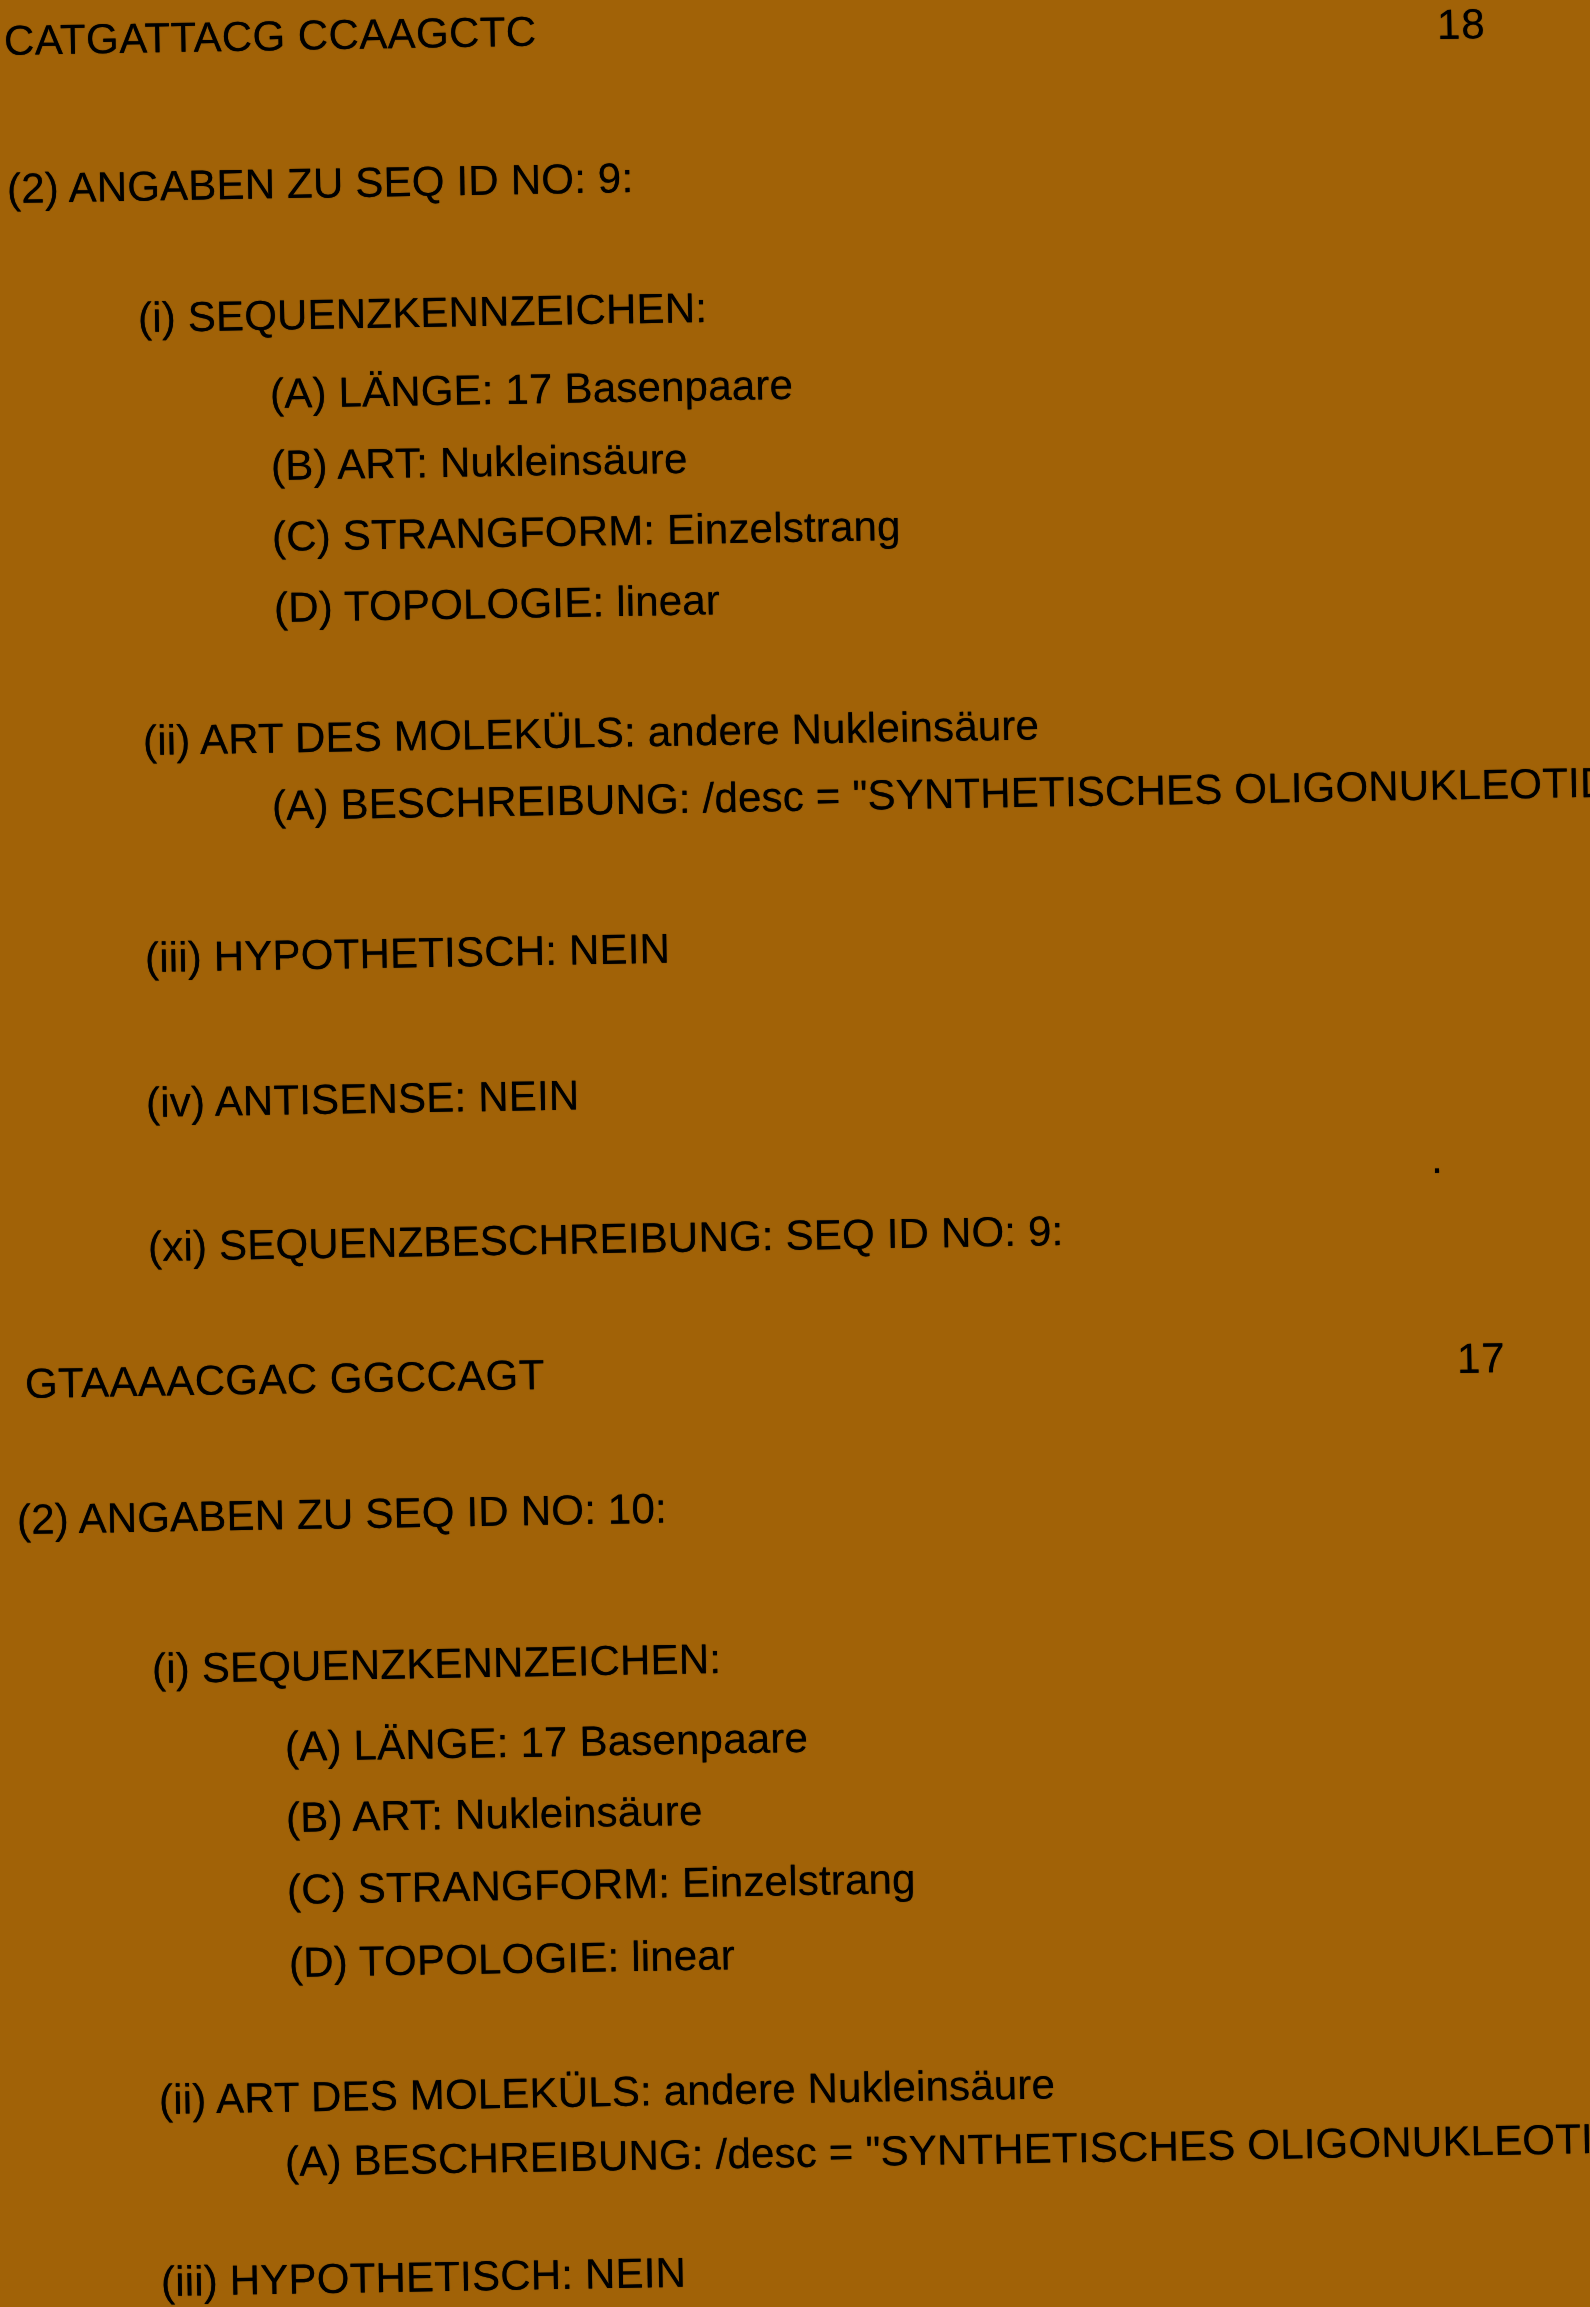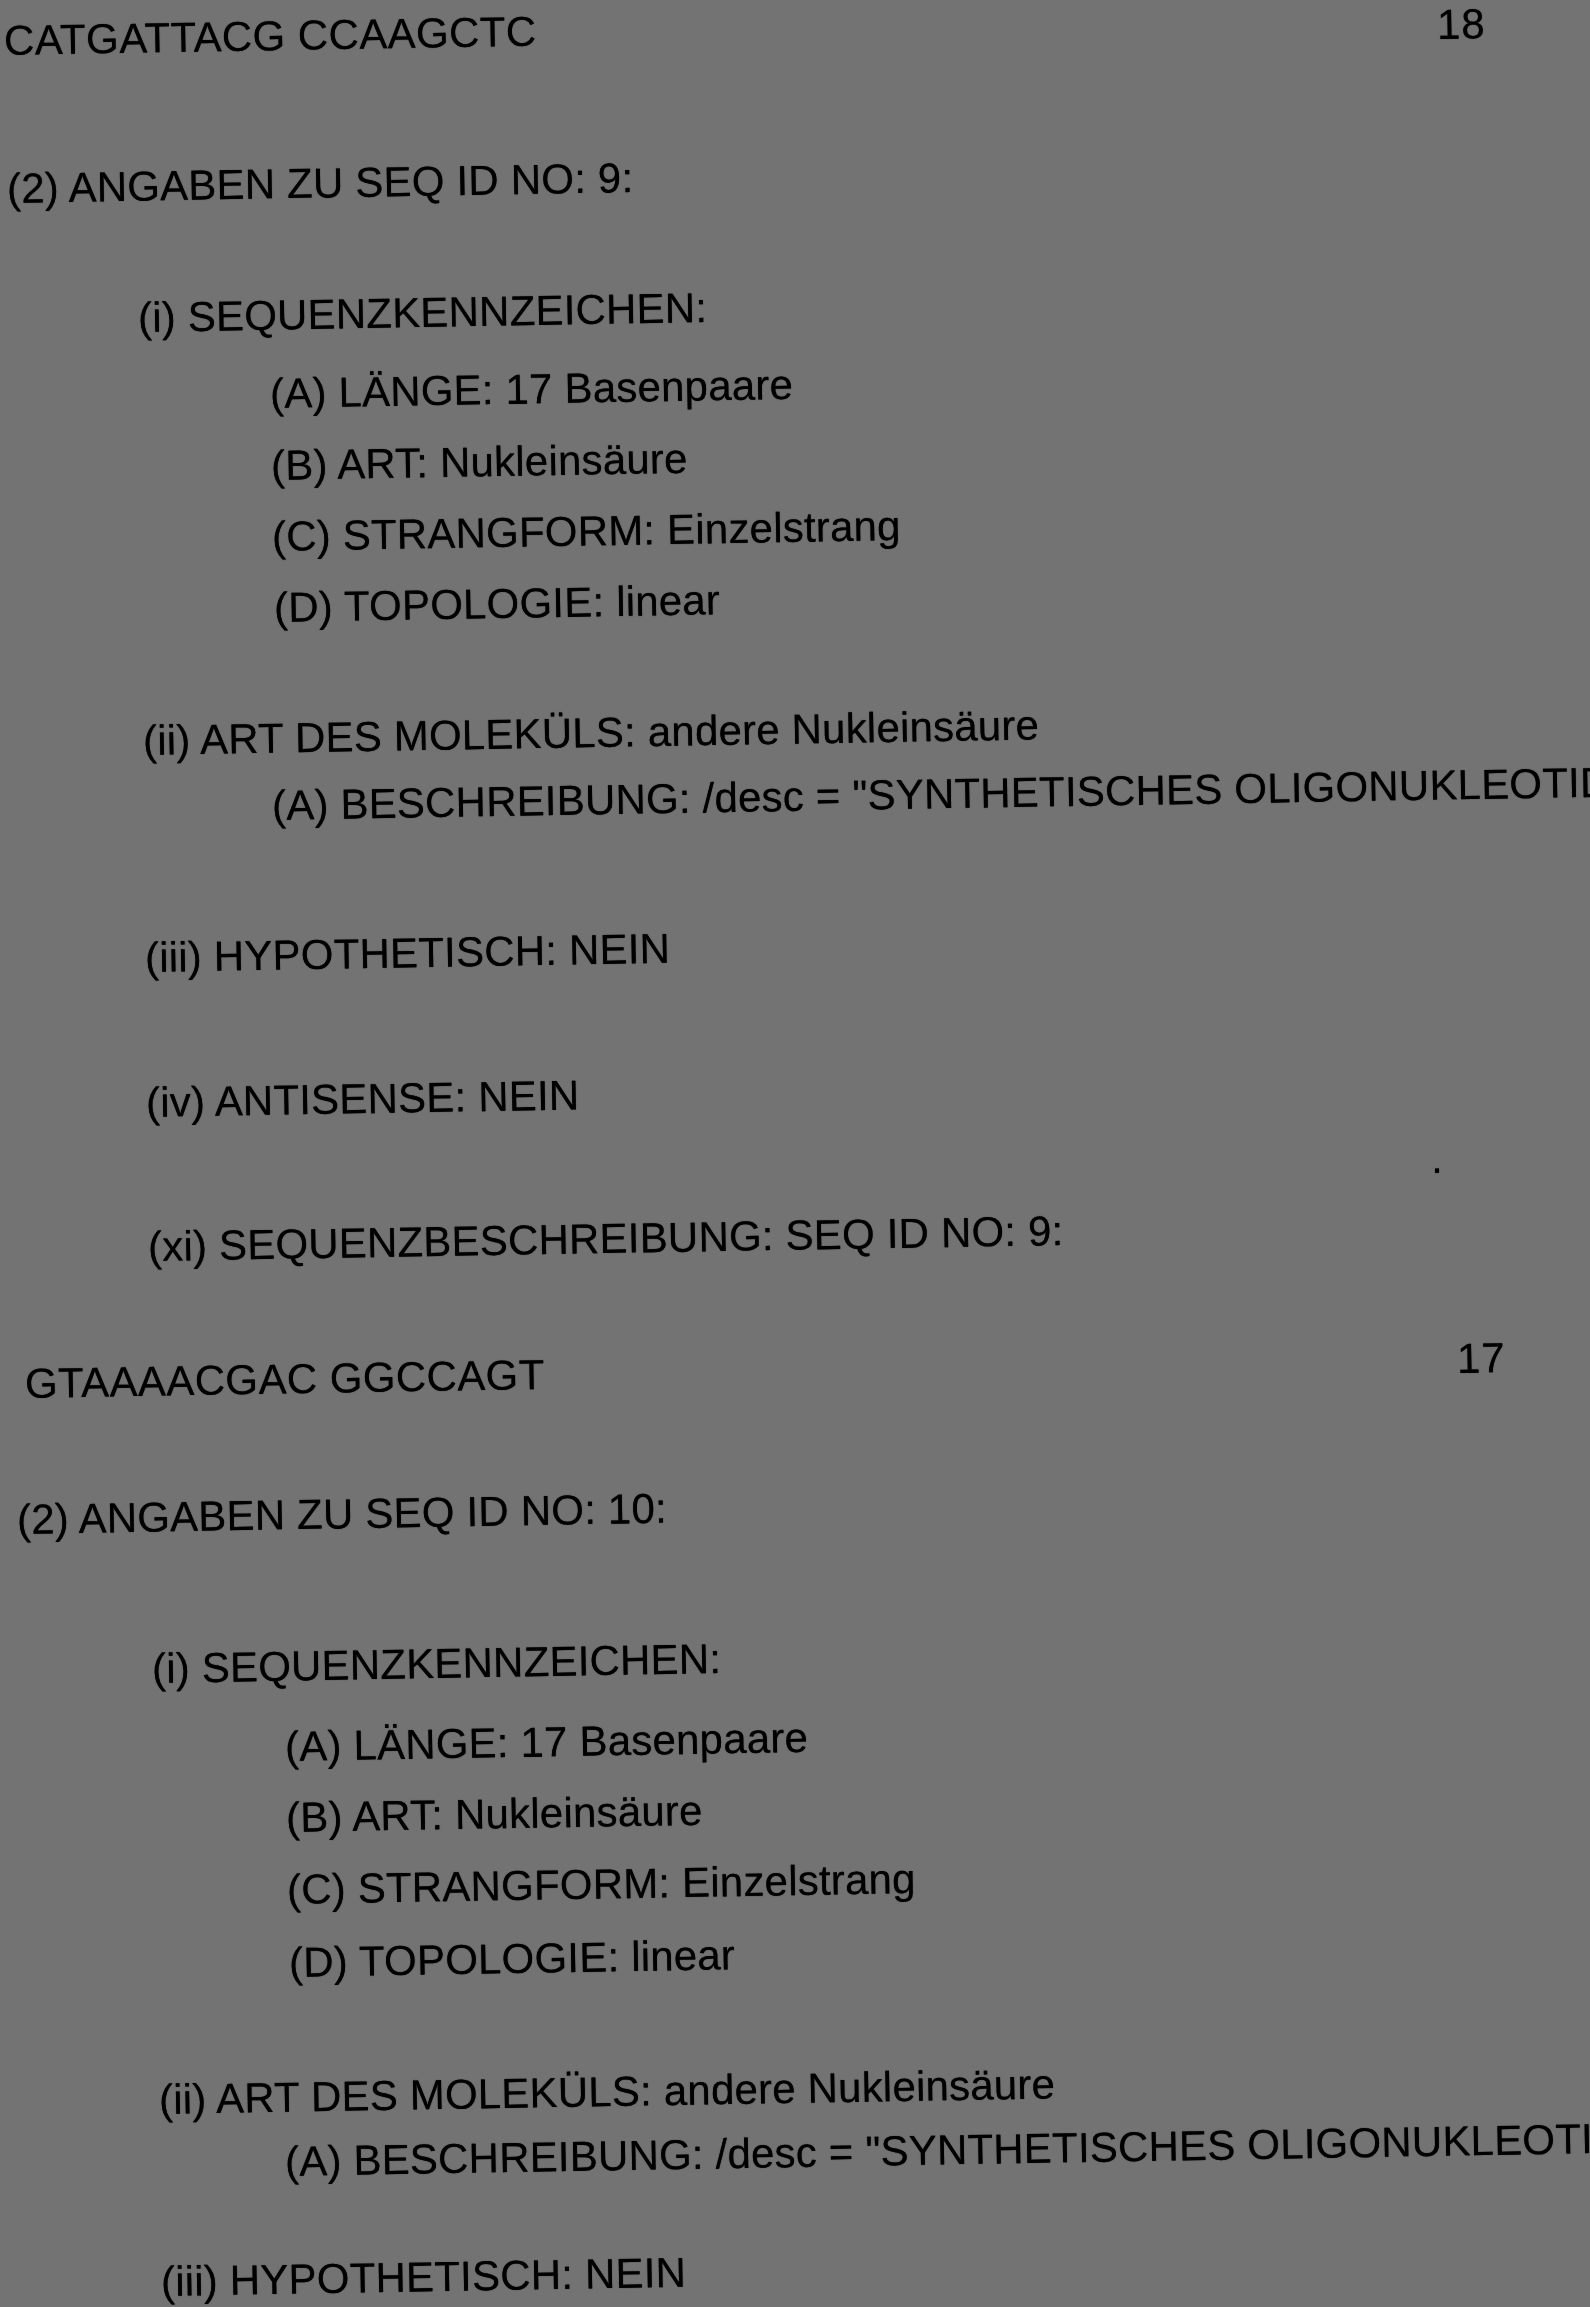--- a/index.html
+++ b/index.html
@@ -10,21 +10,21 @@
   body {
     width: 1590px;
     height: 2307px;
     position: relative;
     overflow: hidden;
     font-family: "Liberation Sans", "DejaVu Sans", sans-serif;
   }
   .page {
     position: absolute;
     inset: 0;
-    background: #737373;
+    background: #a16207;
   }
   .line {
     position: absolute;
     white-space: pre;
     color: #000000;
     font-size: 42px;
     line-height: 1.08;
     letter-spacing: 0.2px;
     transform: rotate(-1deg);
     transform-origin: left center;

